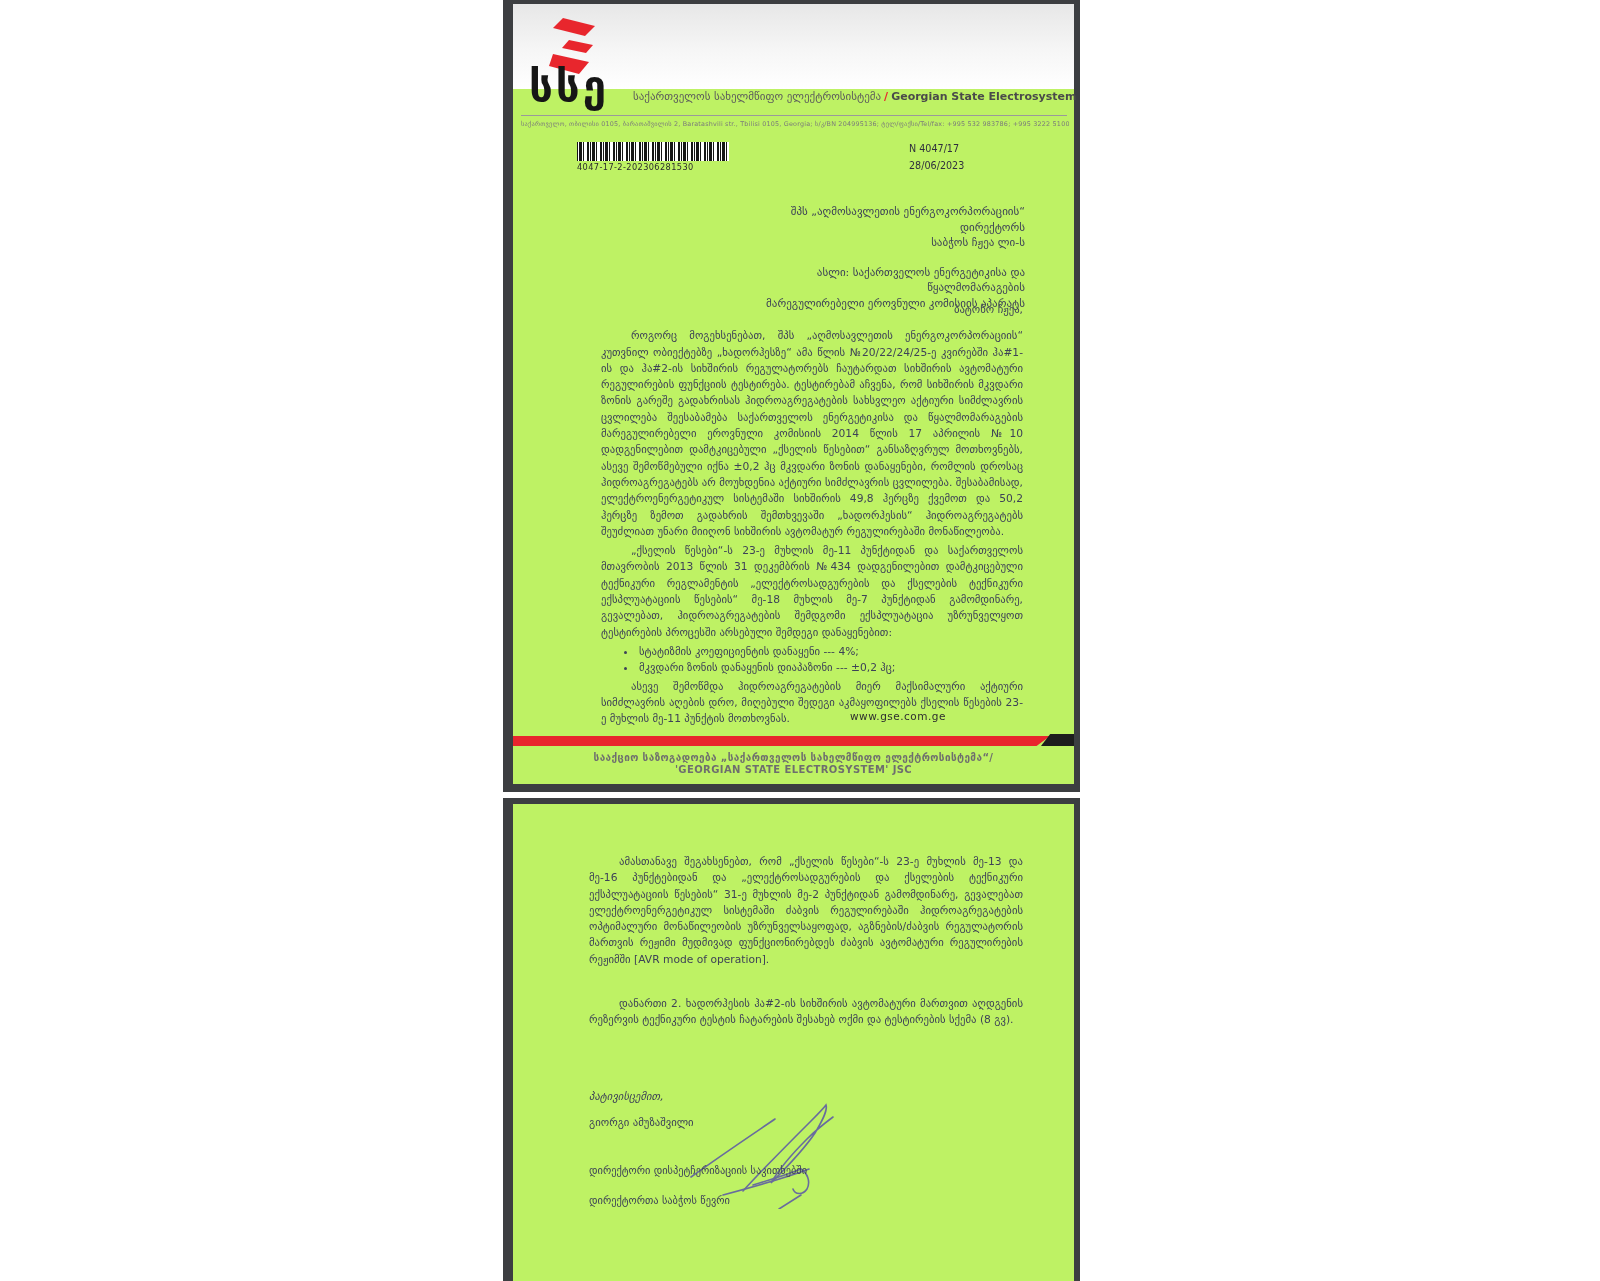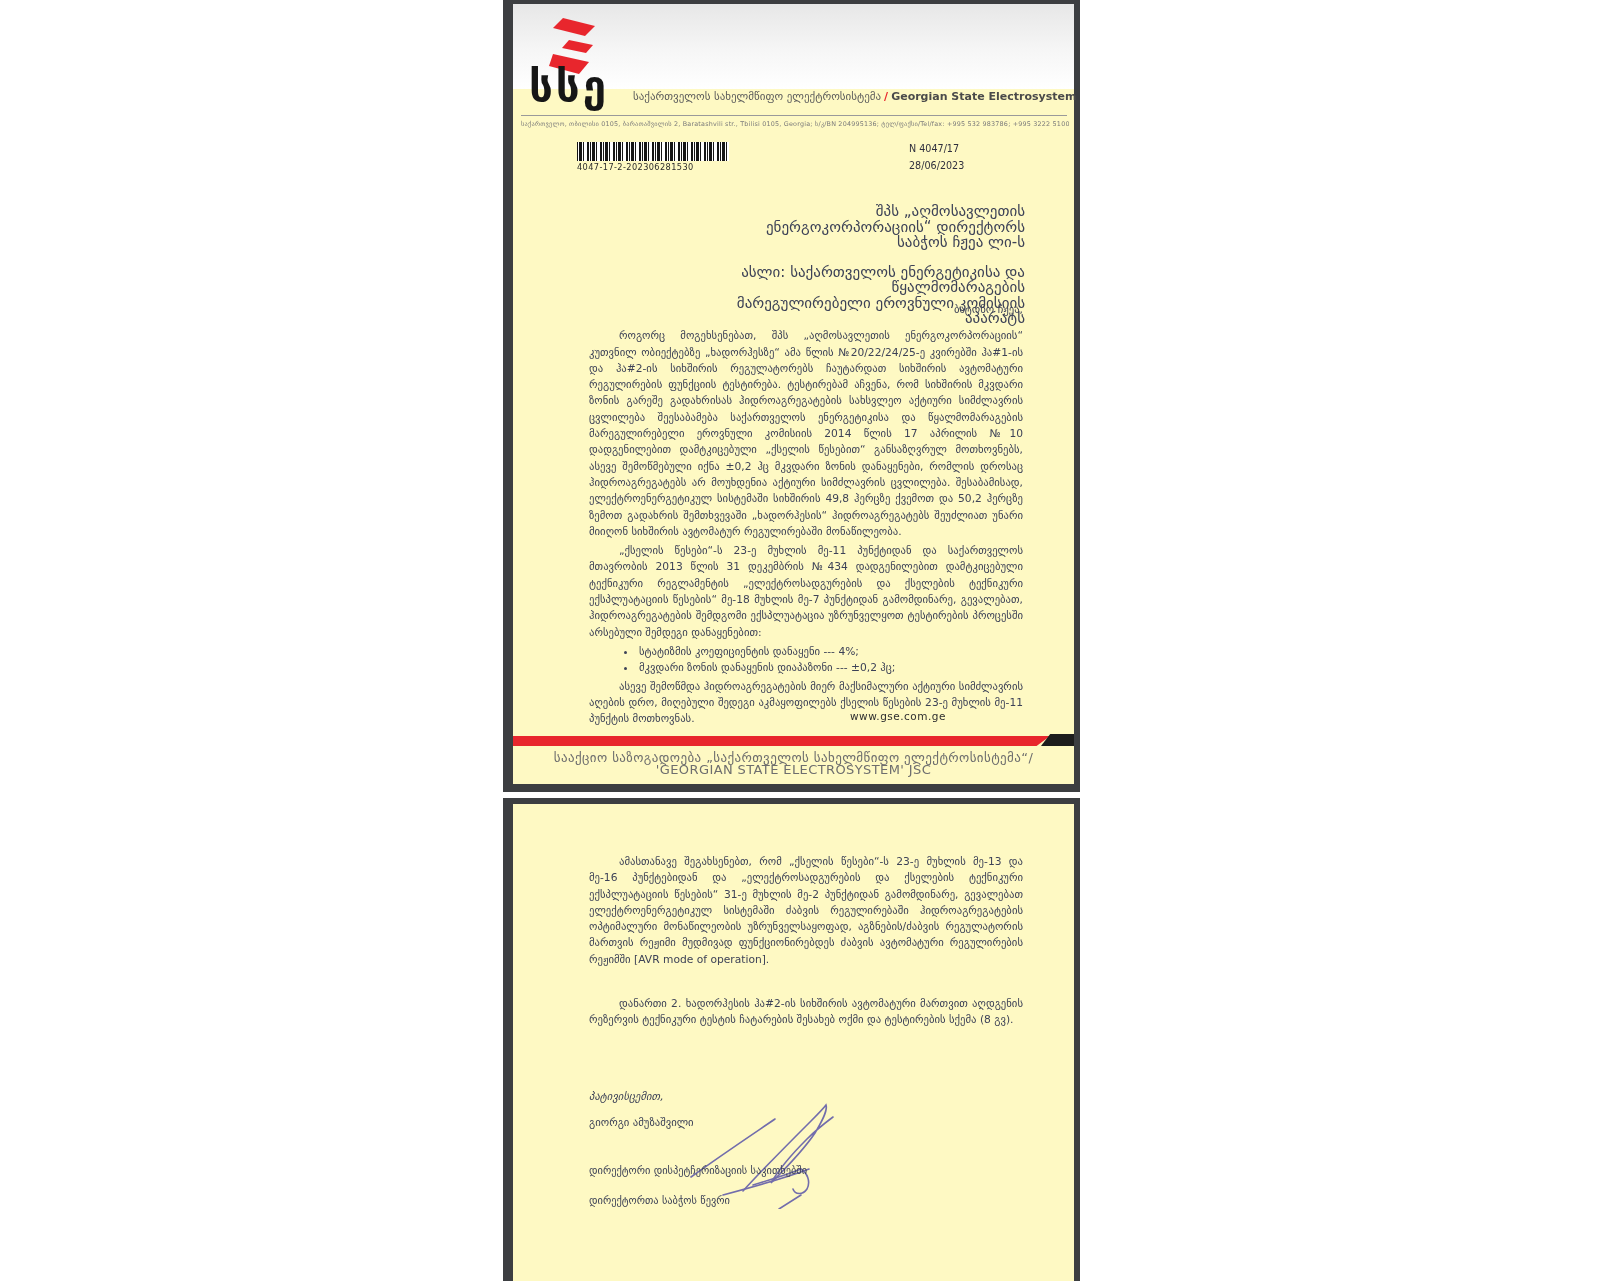--- a/index.html
+++ b/index.html
@@ -2,21 +2,21 @@
 <html><head>
 <meta charset="utf-8">
 <style>
   html,body{margin:0;padding:0;}
   body{
     width:1600px;height:1281px;position:relative;background:#ffffff;
     font-family:"DejaVu Sans",sans-serif;color:#3d4257;overflow:hidden;
     -webkit-font-smoothing:antialiased;
   }
   .page{
-    position:absolute;left:503px;width:561px;background:#fef9c3;
+    position:absolute;left:503px;width:561px;background:#bef264;
     border:6px solid #3c3e41;border-left-width:10px;border-bottom-width:8px;
     box-sizing:content-box;
   }
   #page1{top:0;height:780px;border-top-width:4px;}
   #page2{top:798px;height:483px;border-bottom-width:6px;}
   .scan-shade{position:absolute;top:0;left:0;right:0;height:85px;
     background:linear-gradient(180deg,#e7e7e7 0%,#f6f6f6 55%,#ffffff 100%);}
   
   .logo-arrows{position:absolute;left:36px;top:12px;width:52px;height:62px;}
   .logo-text{position:absolute;left:16px;top:62px;font-size:42px;font-weight:900;
@@ -27,39 +27,39 @@
   .header-rule{position:absolute;left:8px;top:111px;width:546px;height:1px;background:#9a9a9a;}
   .address-line{position:absolute;left:8px;top:116px;width:548px;font-size:6.4px;color:#7a7a7a;
     letter-spacing:0.2px;white-space:nowrap;overflow:hidden;}
   
   .barcode{position:absolute;left:64px;top:138px;width:152px;height:19px;
     background:repeating-linear-gradient(90deg,#161616 0 1px,#ffffff 1px 2px,#161616 2px 5px,#ffffff 5px 6px,#161616 6px 7px,#ffffff 7px 10px,#161616 10px 12px,#ffffff 12px 13px);}
   .barcode-num{position:absolute;left:64px;top:158px;font-size:8.2px;color:#2c2c2c;letter-spacing:0.4px;}
   .ref-block{position:absolute;left:396px;top:136px;font-size:9.6px;color:#2f2f3d;line-height:17px;}
   
   .addressee{position:absolute;left:220px;top:200px;width:292px;text-align:right;
-    font-size:15px;line-height:15.5px;color:#3d4257;}
+    font-size:11px;line-height:15.5px;color:#3d4257;}
   .addressee .gap{height:14px;}
   
   .body-text{position:absolute;left:76px;top:298px;width:434px;
     font-size:10.7px;line-height:16.3px;text-align:justify;color:#3d4257;}
-  .body-text p{margin:0 0 3px 0;text-indent:30px;}
+  .body-text p{margin:0 0 3px 12px;text-indent:30px;}
   .greeting{margin:0 0 10px 0 !important;text-indent:0 !important;text-align:right;}
   ul.setlist{margin:1px 0 2px 0;padding:0 0 0 48px;list-style:disc;}
   ul.setlist li{margin:0;padding-left:2px;text-align:left;}
   
   .website{position:absolute;left:260px;top:706px;width:250px;text-align:center;
     font-size:10.5px;color:#2e2e2e;letter-spacing:0.5px;}
   .stripe{position:absolute;left:0;top:730px;width:561px;height:13px;}
   .stripe .red{position:absolute;left:0;top:2px;width:537px;height:10px;background:#e8262d;
     clip-path:polygon(0 0,100% 0,97.5% 100%,0 100%);}
   .stripe .black{position:absolute;left:528px;top:0;width:33px;height:12px;background:#1d1d1d;
     clip-path:polygon(28% 0,100% 0,100% 100%,0 100%);}
   .footer-lines{position:absolute;left:0;top:748px;width:561px;text-align:center;
-    font-size:13px;color:#6e6e6e;line-height:12px;letter-spacing:0.4px;}
+    font-size:10px;color:#6e6e6e;line-height:12px;letter-spacing:0.4px;font-weight:bold;}
   
   .body2{position:absolute;left:76px;top:50px;width:434px;
     font-size:10.7px;line-height:16.3px;text-align:justify;color:#3d4257;}
   .body2 p{margin:0;text-indent:30px;}
   .attachments{position:absolute;left:76px;top:192px;width:434px;
     font-size:10.7px;line-height:16.3px;text-align:justify;color:#3d4257;}
   .attachments p{margin:0 0 2px 0;text-indent:30px;}
   .closing{position:absolute;left:76px;top:286px;font-size:10.7px;font-style:italic;color:#3d4257;}
   .signer-name{position:absolute;left:76px;top:312px;font-size:10.7px;color:#3d4257;}
   .signature-svg{position:absolute;left:170px;top:295px;width:190px;height:110px;}

